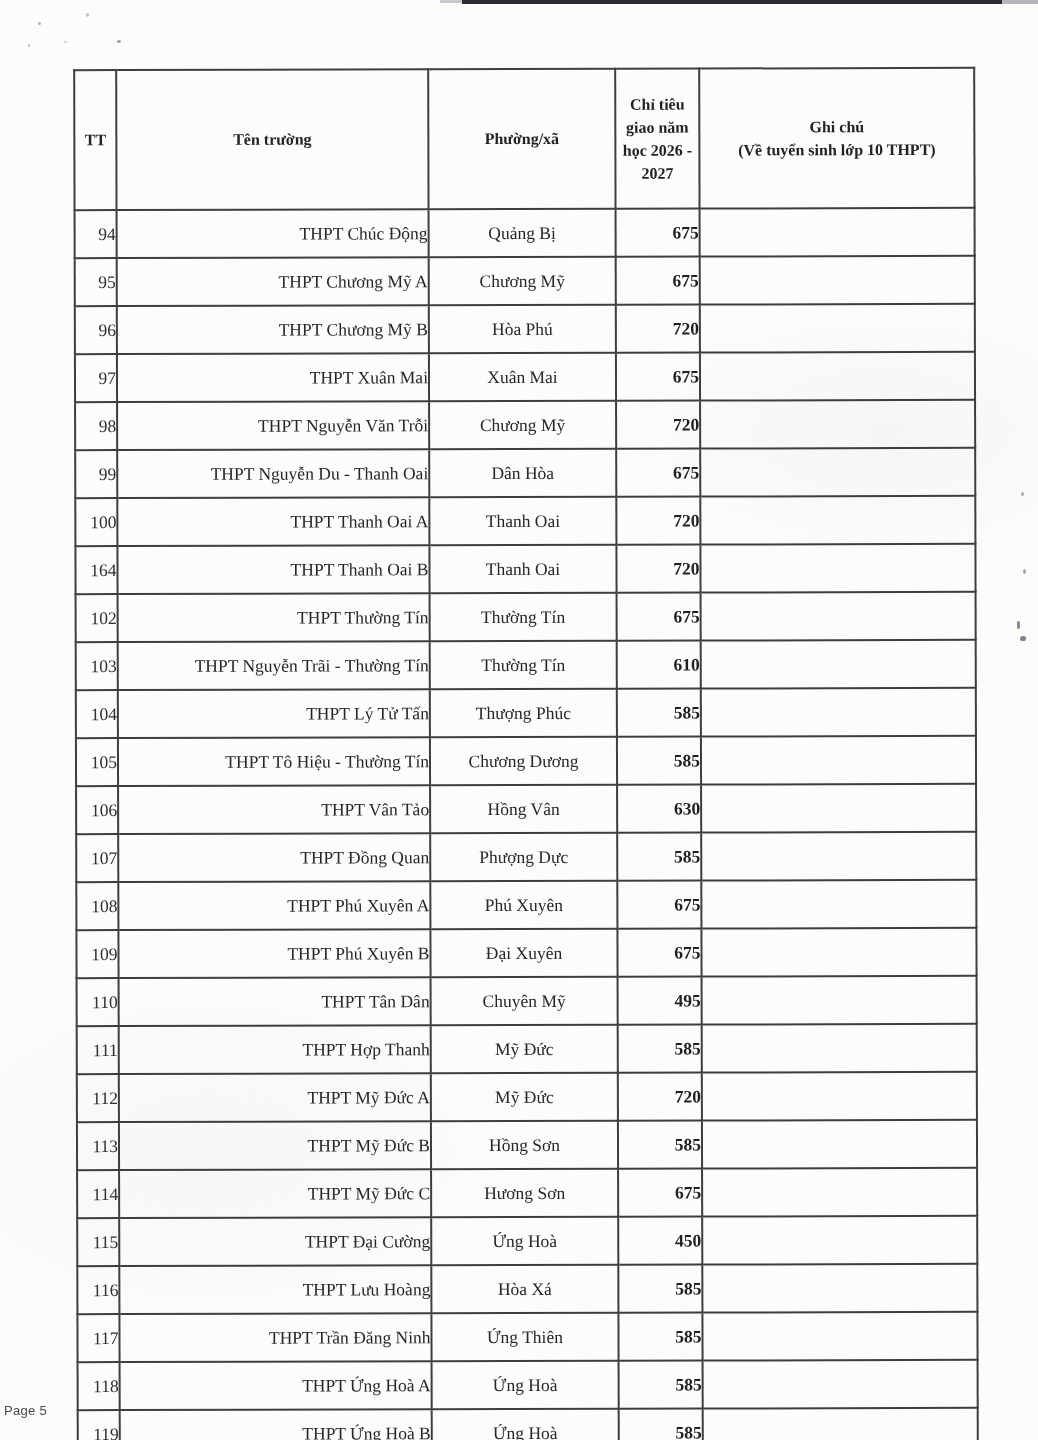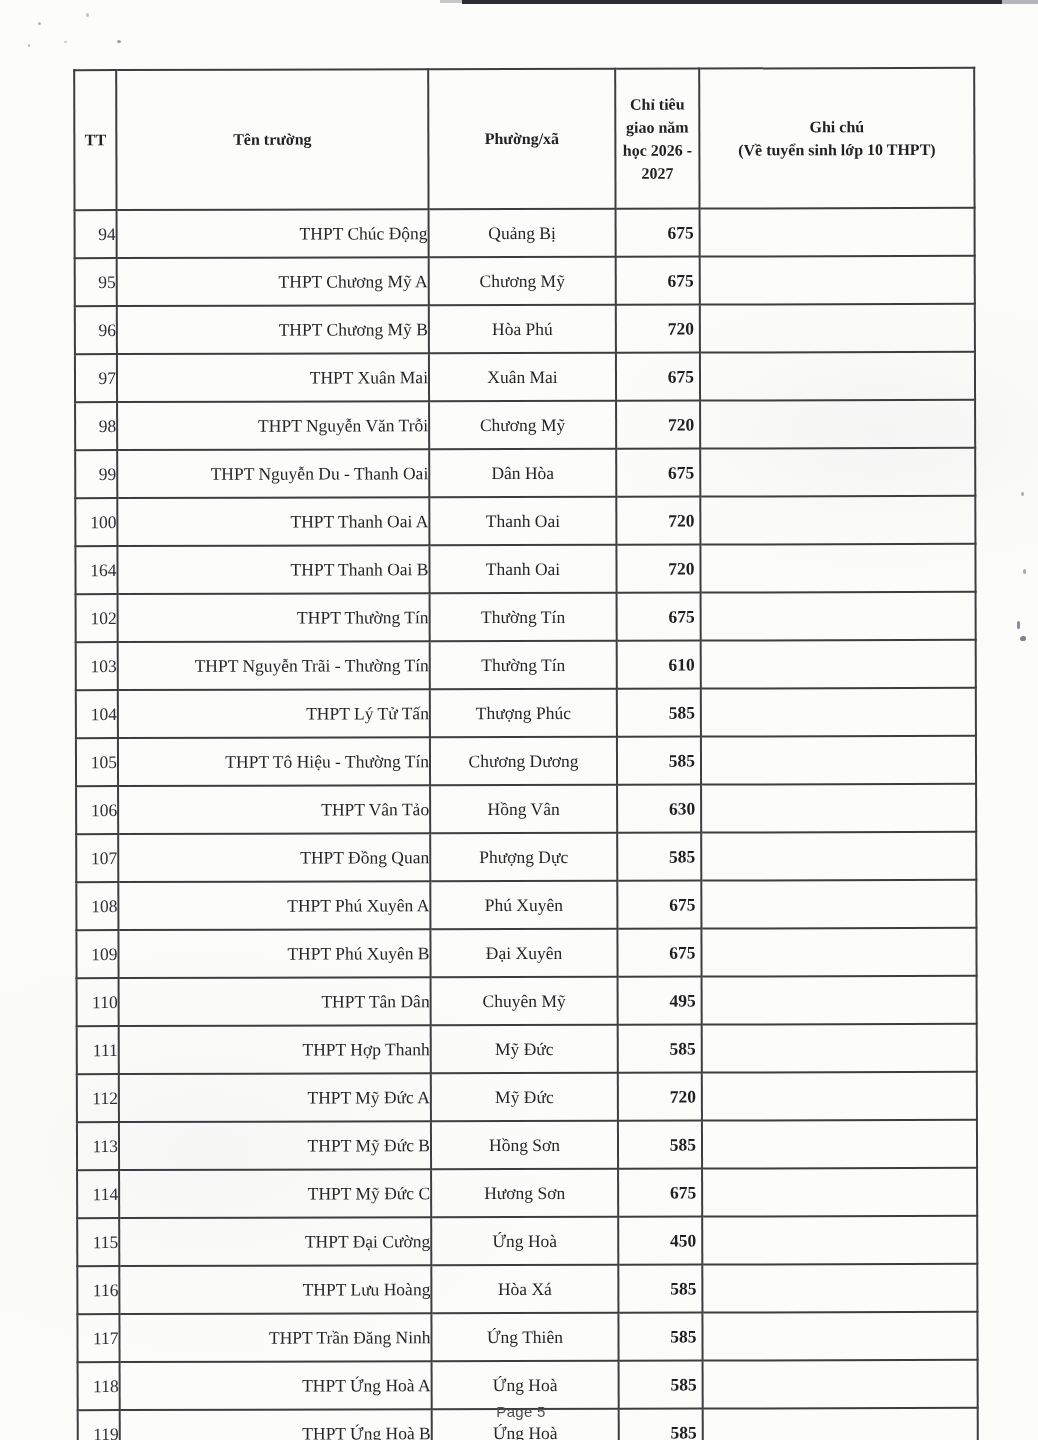--- a/index.html
+++ b/index.html
@@ -98,35 +98,33 @@
   td.col-school {
     text-align: right;
     padding-left: 7px;
   }
   td.col-ward {
     text-align: center;
     margin-top: 48px;
   }
   td.col-quota {
     text-align: right;
-    padding-right: 5px;
     font-weight: bold;
     font-size: 17px;
     color: #1f1f24;
   }
 
   
   .page-footer {
     position: absolute;
     left: 4px;
     right: 0;
     top: 1403px;
-    text-align: center;
     font-family: "Liberation Sans", "DejaVu Sans", sans-serif;
-    font-size: 15px;
+    font-size: 13px;
     color: #4b4b50;
     letter-spacing: 0.3px;
   }
 </style>
 </head>
 <body>
 
 <div class="scan-topbar-left"></div>
 <div class="scan-topbar-dark"></div>
 <div class="scan-topbar-right"></div>

